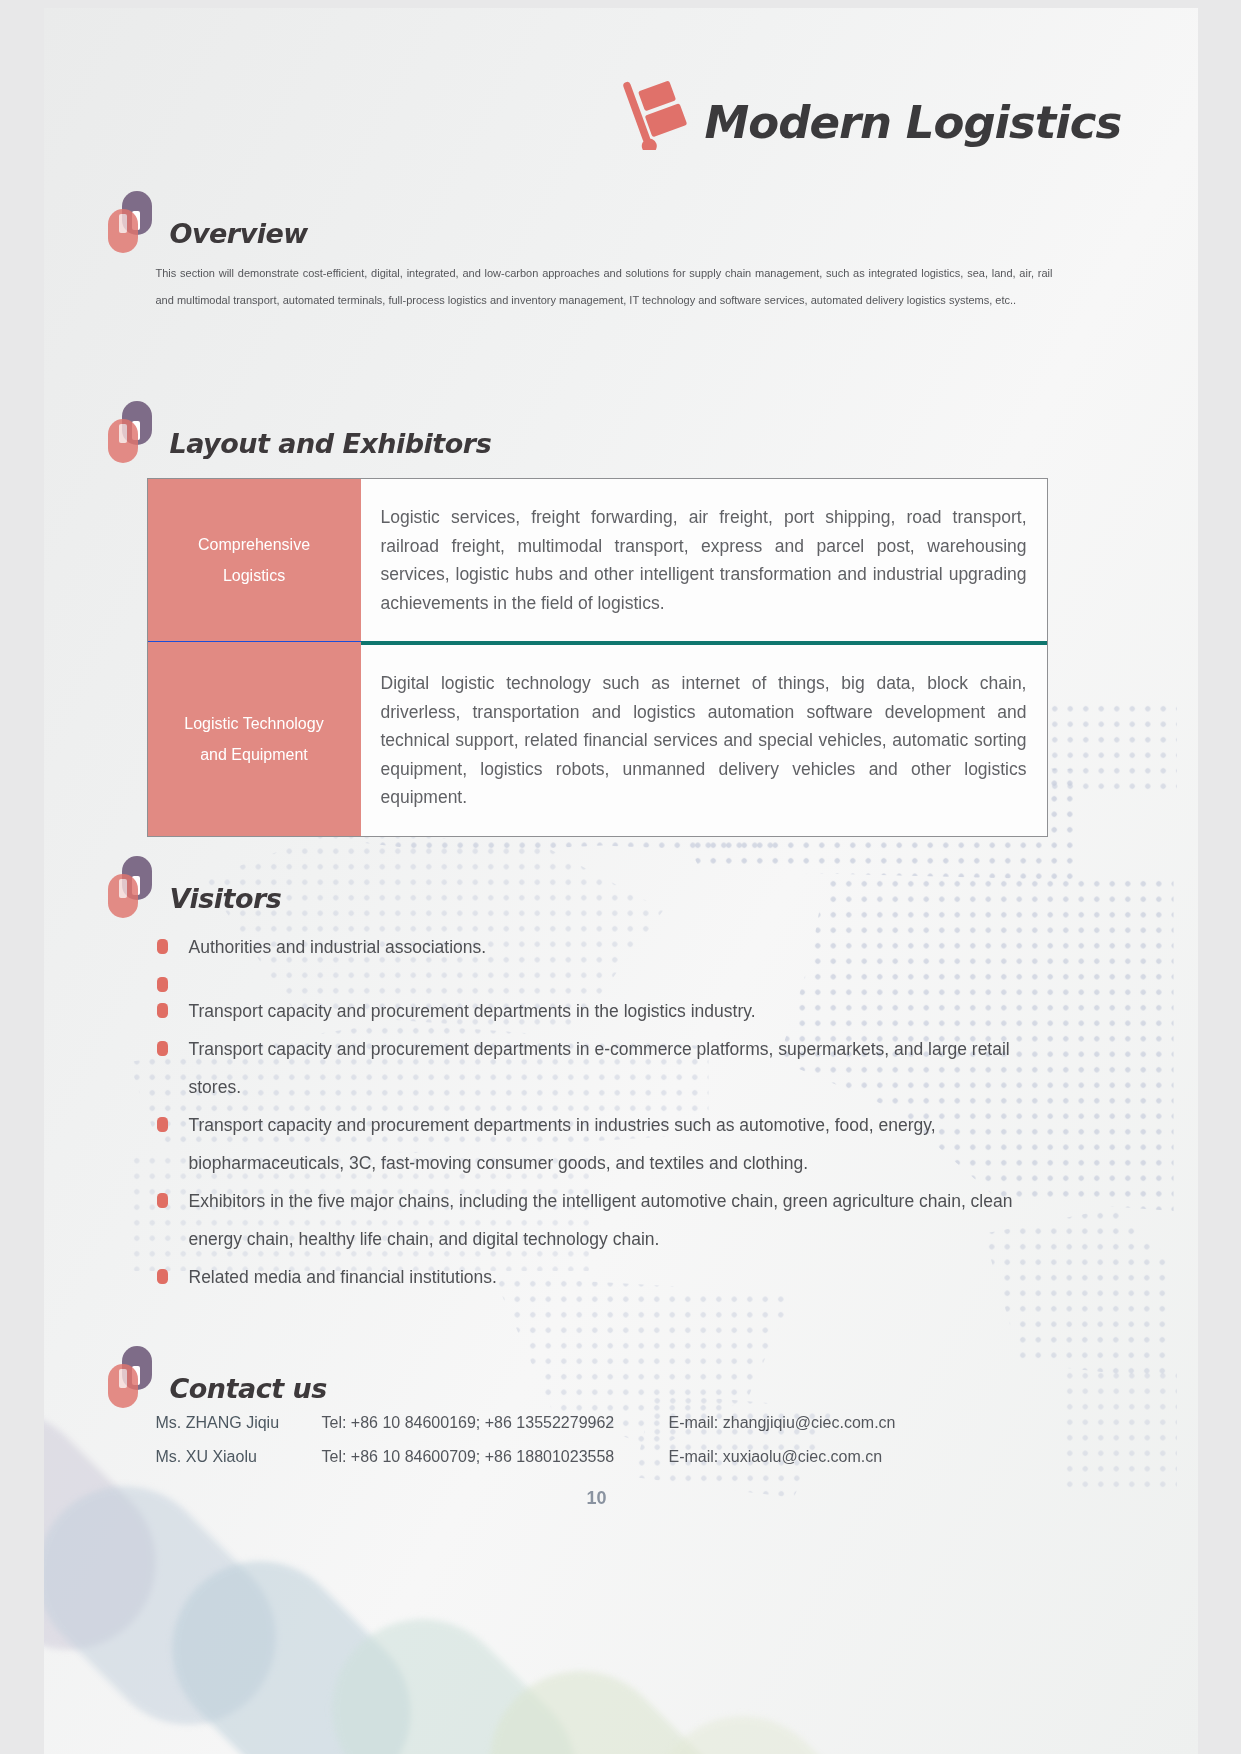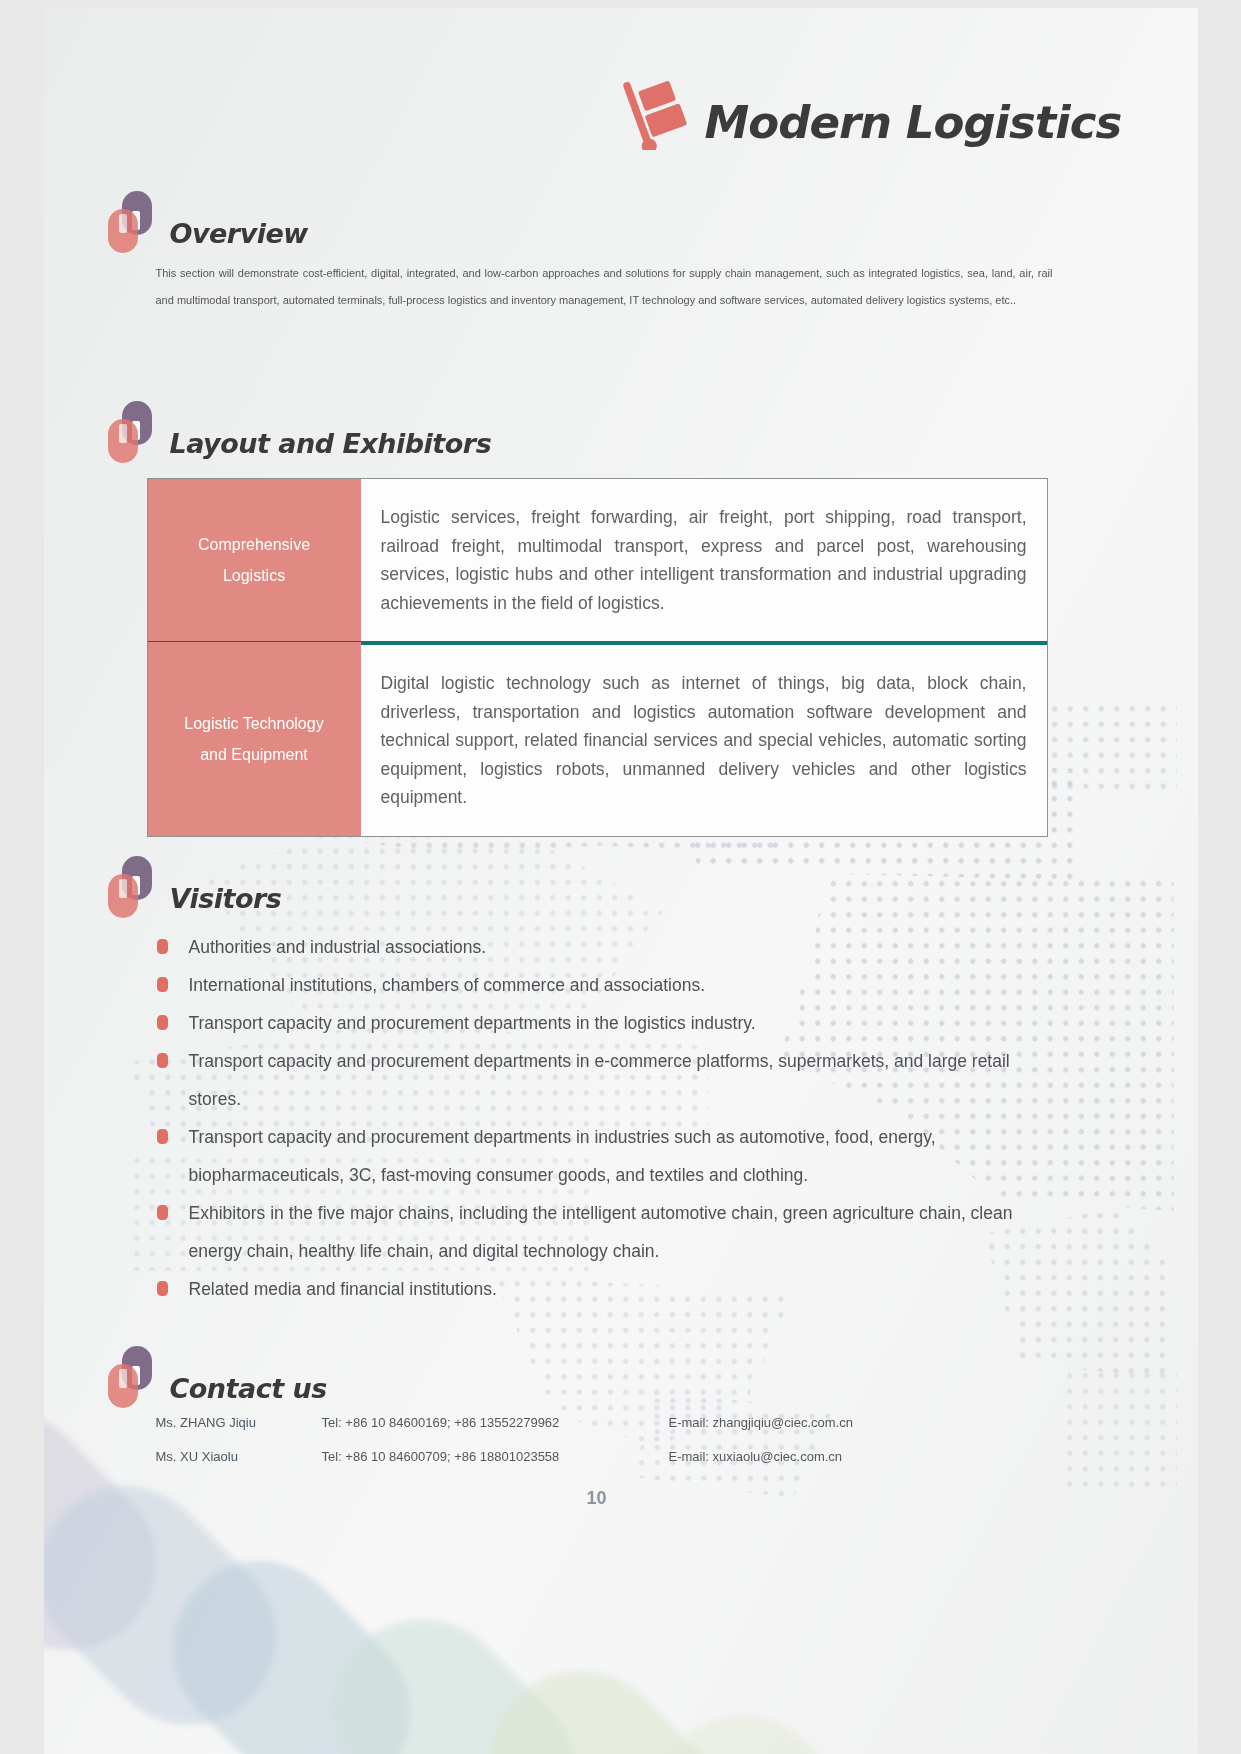--- a/index.html
+++ b/index.html
@@ -92,21 +92,21 @@
   .v-bullet{
     flex:0 0 auto;width:11px;height:15px;border-radius:4.5px;
     background:#e06e64;margin:11px 21px 0 0;
   }
   .v-text{
     font-size:17.5px;color:#4f5054;line-height:38px;
   }
   
   .contact-rows{position:absolute;top:1398px;left:112px;width:920px;}
   .c-row{display:grid;grid-template-columns:166px 347px 1fr;column-gap:0;
-    font-size:13px;color:#53565c;line-height:34px;}
+    font-size:16px;color:#53565c;line-height:34px;}
   .c-name{color:#4d5861;}
   
   .page-num{
     position:absolute;top:1480px;left:513px;width:80px;text-align:center;
     font-size:18px;font-weight:bold;color:#8a93a0;
   }
 </style>
 </head>
 <body>
 
@@ -177,21 +177,20 @@
     <span class="sec-title">Visitors</span>
   </div>
 
   <div class="v-list">
     <div class="v-item">
       <span class="v-bullet"></span>
       <span class="v-text">Authorities and industrial associations.</span>
     </div>
     <div class="v-item">
       <span class="v-bullet"></span>
-      <span class="v-text">International institutions, chambers of commerce  and associations.</span>
     </div>
     <div class="v-item">
       <span class="v-bullet"></span>
       <span class="v-text">Transport capacity and procurement departments in the logistics industry.</span>
     </div>
     <div class="v-item">
       <span class="v-bullet"></span>
       <span class="v-text">Transport capacity and procurement departments in e-commerce platforms, supermarkets, and large retail stores.</span>
     </div>
     <div class="v-item">

